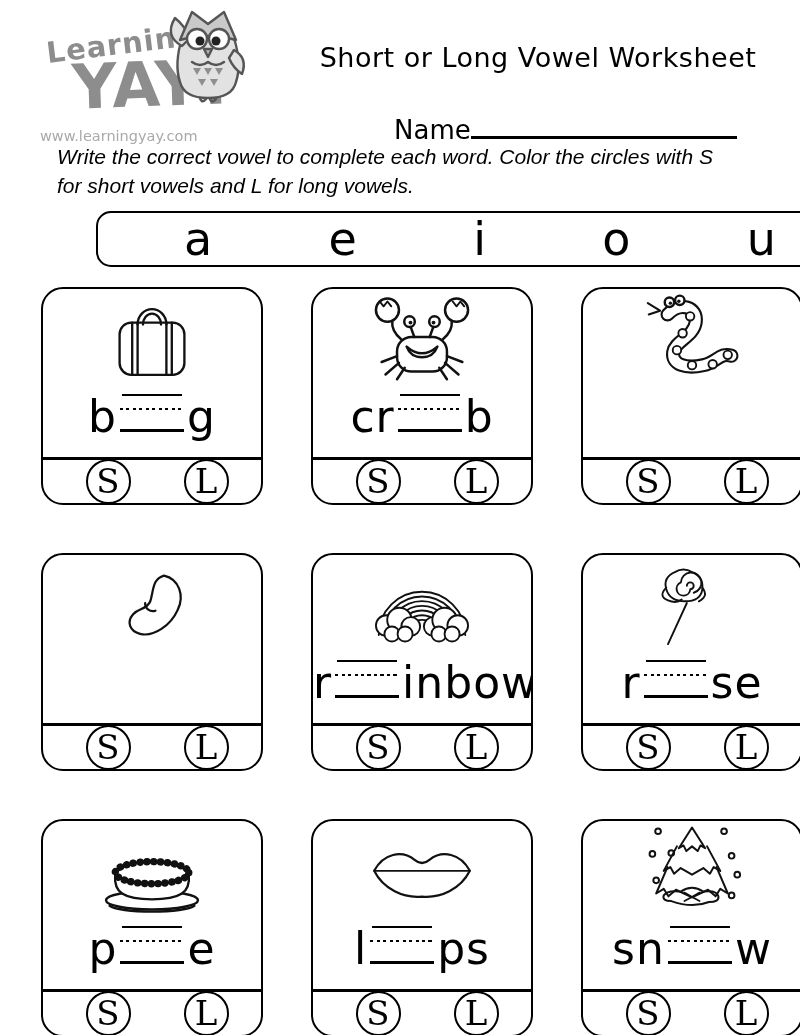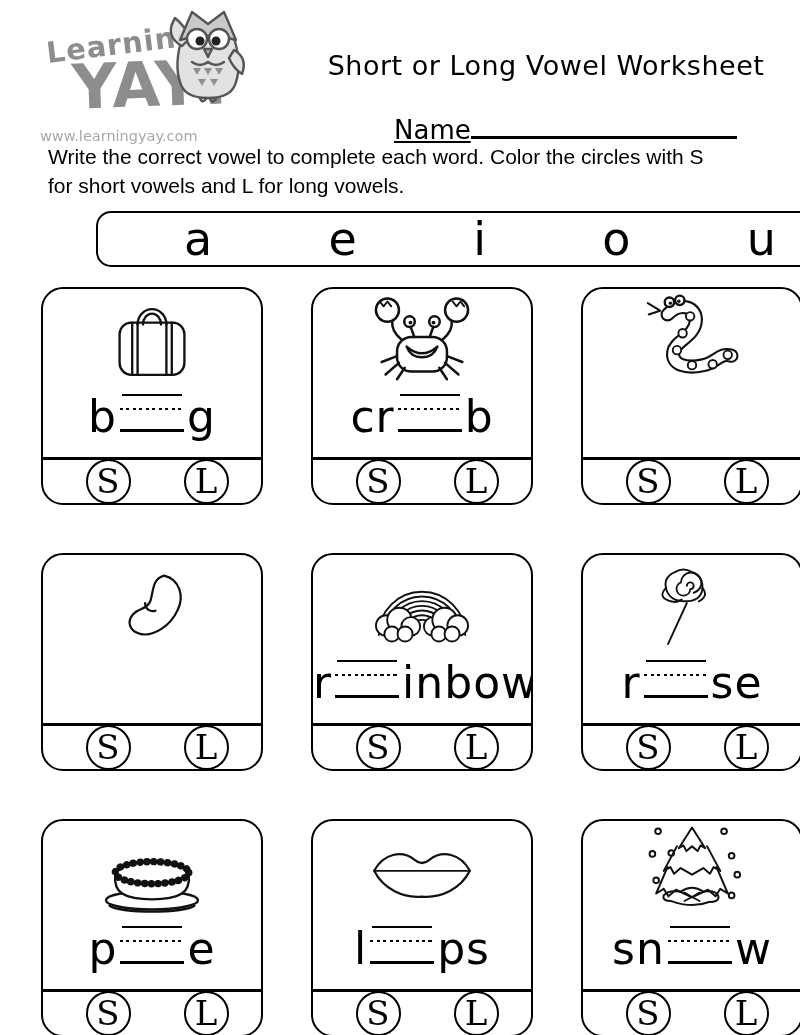--- a/index.html
+++ b/index.html
@@ -12,25 +12,25 @@
               letter-spacing:1px;transform:rotate(-7deg);}
   .logo-line2{position:absolute;left:32px;top:42px;font-size:62px;font-weight:bold;
               letter-spacing:1px;transform:rotate(-2deg);}
   .logo-owl{position:absolute;left:126px;top:0px;}
   .logo-site{position:absolute;left:0;top:122px;width:205px;text-align:left;
              font-size:14.5px;color:#a9a9a9;}
 
   
   .title{position:absolute;left:288px;top:38px;width:492px;text-align:center;
          font-size:27px;letter-spacing:.5px;}
-  .name-row{position:absolute;left:394px;top:104px;font-size:26px;white-space:nowrap;text-decoration:underline;}
+  .name-row{position:absolute;left:394px;top:104px;font-size:26px;white-space:nowrap;}
   .name-line{display:inline-block;width:266px;height:32px;border-bottom:3.5px solid #000;
              vertical-align:baseline;}
-  .instructions{position:absolute;left:48px;top:143px;width:682px;margin:0;
-                font-family:"Liberation Sans",sans-serif;font-size:21px;line-height:28.5px;}
+  .instructions{position:absolute;left:57px;top:143px;width:682px;margin:0;
+                font-family:"Liberation Sans",sans-serif;font-size:21px;line-height:28.5px;font-style:italic;}
 
   
   .vowel-box{position:absolute;left:96px;top:211px;width:592px;height:52px;
              border:2.5px solid #000;border-radius:15px;box-sizing:content-box;
              display:flex;justify-content:space-between;align-items:center;
              padding:0 72px 0 86px;}
   .vowel{font-size:46px;line-height:1;}
 
   
   .grid{position:absolute;left:41px;top:287px;display:grid;
@@ -85,21 +85,21 @@
         <path d="M36,62 l8,0 -4,7 Z" fill="#8f8f8f" stroke="none"></path>
         <path d="M47,62 l8,0 -4,7 Z" fill="#8f8f8f" stroke="none"></path>
         <path d="M30,73 l8,0 -4,7 Z" fill="#8f8f8f" stroke="none"></path>
         <path d="M42,73 l8,0 -4,7 Z" fill="#8f8f8f" stroke="none"></path>
         <path d="M32,92 q2,6 6,1 M42,93 q2,5 6,0"></path>
       </svg>
     </div>
     <div class="logo-site">www.learningyay.com</div>
   </div>
 
-  <h1 class="title" style="margin:12px;font-weight:normal">Short or Long Vowel Worksheet</h1>
+  <h1 class="title" style="margin:4px;font-weight:normal">Short or Long Vowel Worksheet</h1>
   <div class="name-row">
     <span>Name</span><span class="name-line"></span>
   </div>
 
   <p class="instructions">Write the correct vowel to complete each word. Color the circles with S for short vowels and L for long vowels.</p>
 
   <div class="vowel-box">
     <span class="vowel">a</span>
     <span class="vowel">e</span>
     <span class="vowel">i</span>

